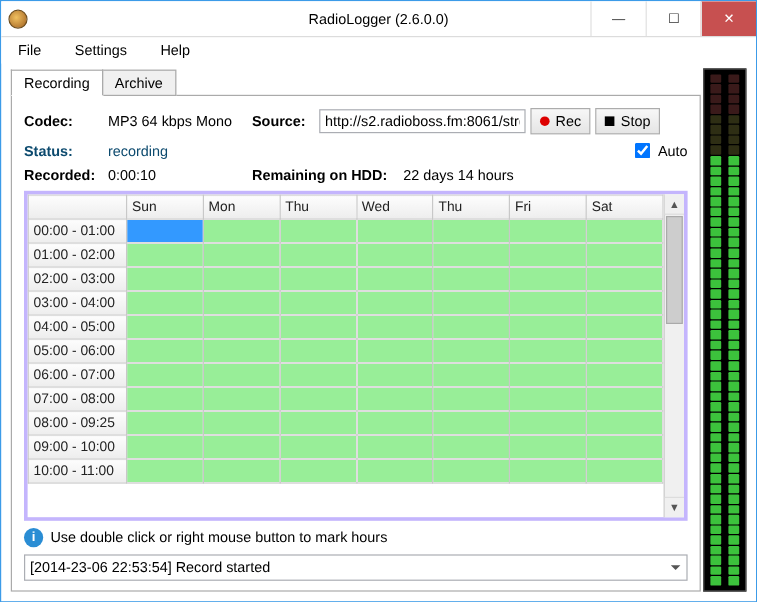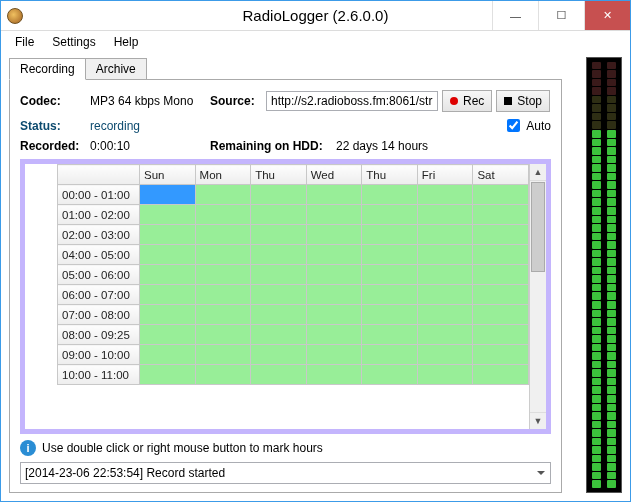--- a/index.html
+++ b/index.html
@@ -25,21 +25,21 @@
     width: 16px; height: 16px;
     margin: 0 6px;
     border-radius: 50%;
     background: radial-gradient(circle at 40% 40%, #f0c060, #a06020);
     border: 1px solid #705020;
   }
   .titlebar .title {
     position: absolute;
     left: 0; right: 0;
     text-align: center;
-    font-size: 15px;
+    font-size: 12px;
     color: #000;
     pointer-events: none;
   }
   .win-controls {
     margin-left: auto;
     display: flex;
     height: 100%;
   }
   .win-btn {
     width: 46px;
@@ -53,30 +53,30 @@
   }
   .win-btn.close {
     background: #c75050;
     color: #fff;
   }
   .menubar {
     height: 22px;
     display: flex;
     align-items: center;
     padding: 0 6px;
-    gap: 2px;
+    gap: 12px;
     background: #fff;
   }
   .menubar .menu-item {
     padding: 2px 8px;
   }
   .client {
     display: flex;
     padding: 4px 8px 8px 8px;
-    gap: 24px;
+    gap: 2px;
     height: calc(100% - 30px - 22px);
   }
   .main {
     flex: 1;
     display: flex;
     flex-direction: column;
     min-width: 0;
   }
   .tabs {
     display: flex;
@@ -130,25 +130,24 @@
     align-items: center;
     gap: 5px;
     font: inherit;
     margin-left: 4px;
   }
   .rec-dot { width:8px; height:8px; border-radius:50%; background:#d00; display:inline-block; }
   .stop-sq { width:8px; height:8px; background:#000; display:inline-block; }
   .auto { display:flex; align-items:center; gap:3px; margin-left:6px; }
   .section-title { font-weight: bold; margin: 4px 0 4px 0; }
   .schedule-wrap {
-    border: 5px solid #c4b5fd;
+    border: 3px solid #c4b5fd;
     flex: 1;
     display: flex;
     min-height: 0;
-    padding-left: 32px;
   }
   .schedule-scroll {
     flex: 1;
     overflow: hidden;
     min-width: 0;
   }
   .sched-table {
     border-collapse: collapse;
     width: 100%;
     table-layout: fixed;
@@ -348,20 +347,30 @@
                   <td class="hour-col">02:00 - 03:00</td>
                   <td class="cell"></td>
                   <td class="cell"></td>
                   <td class="cell"></td>
                   <td class="cell"></td>
                   <td class="cell"></td>
                   <td class="cell"></td>
                   <td class="cell"></td>
                 </tr>
                 <tr>
+                  <td class="hour-col">03:00 - 04:00</td>
+                  <td class="cell"></td>
+                  <td class="cell"></td>
+                  <td class="cell"></td>
+                  <td class="cell"></td>
+                  <td class="cell"></td>
+                  <td class="cell"></td>
+                  <td class="cell"></td>
+                </tr>
+                <tr>
                   <td class="hour-col">04:00 - 05:00</td>
                   <td class="cell"></td>
                   <td class="cell"></td>
                   <td class="cell"></td>
                   <td class="cell"></td>
                   <td class="cell"></td>
                   <td class="cell"></td>
                   <td class="cell"></td>
                 </tr>
                 <tr>

